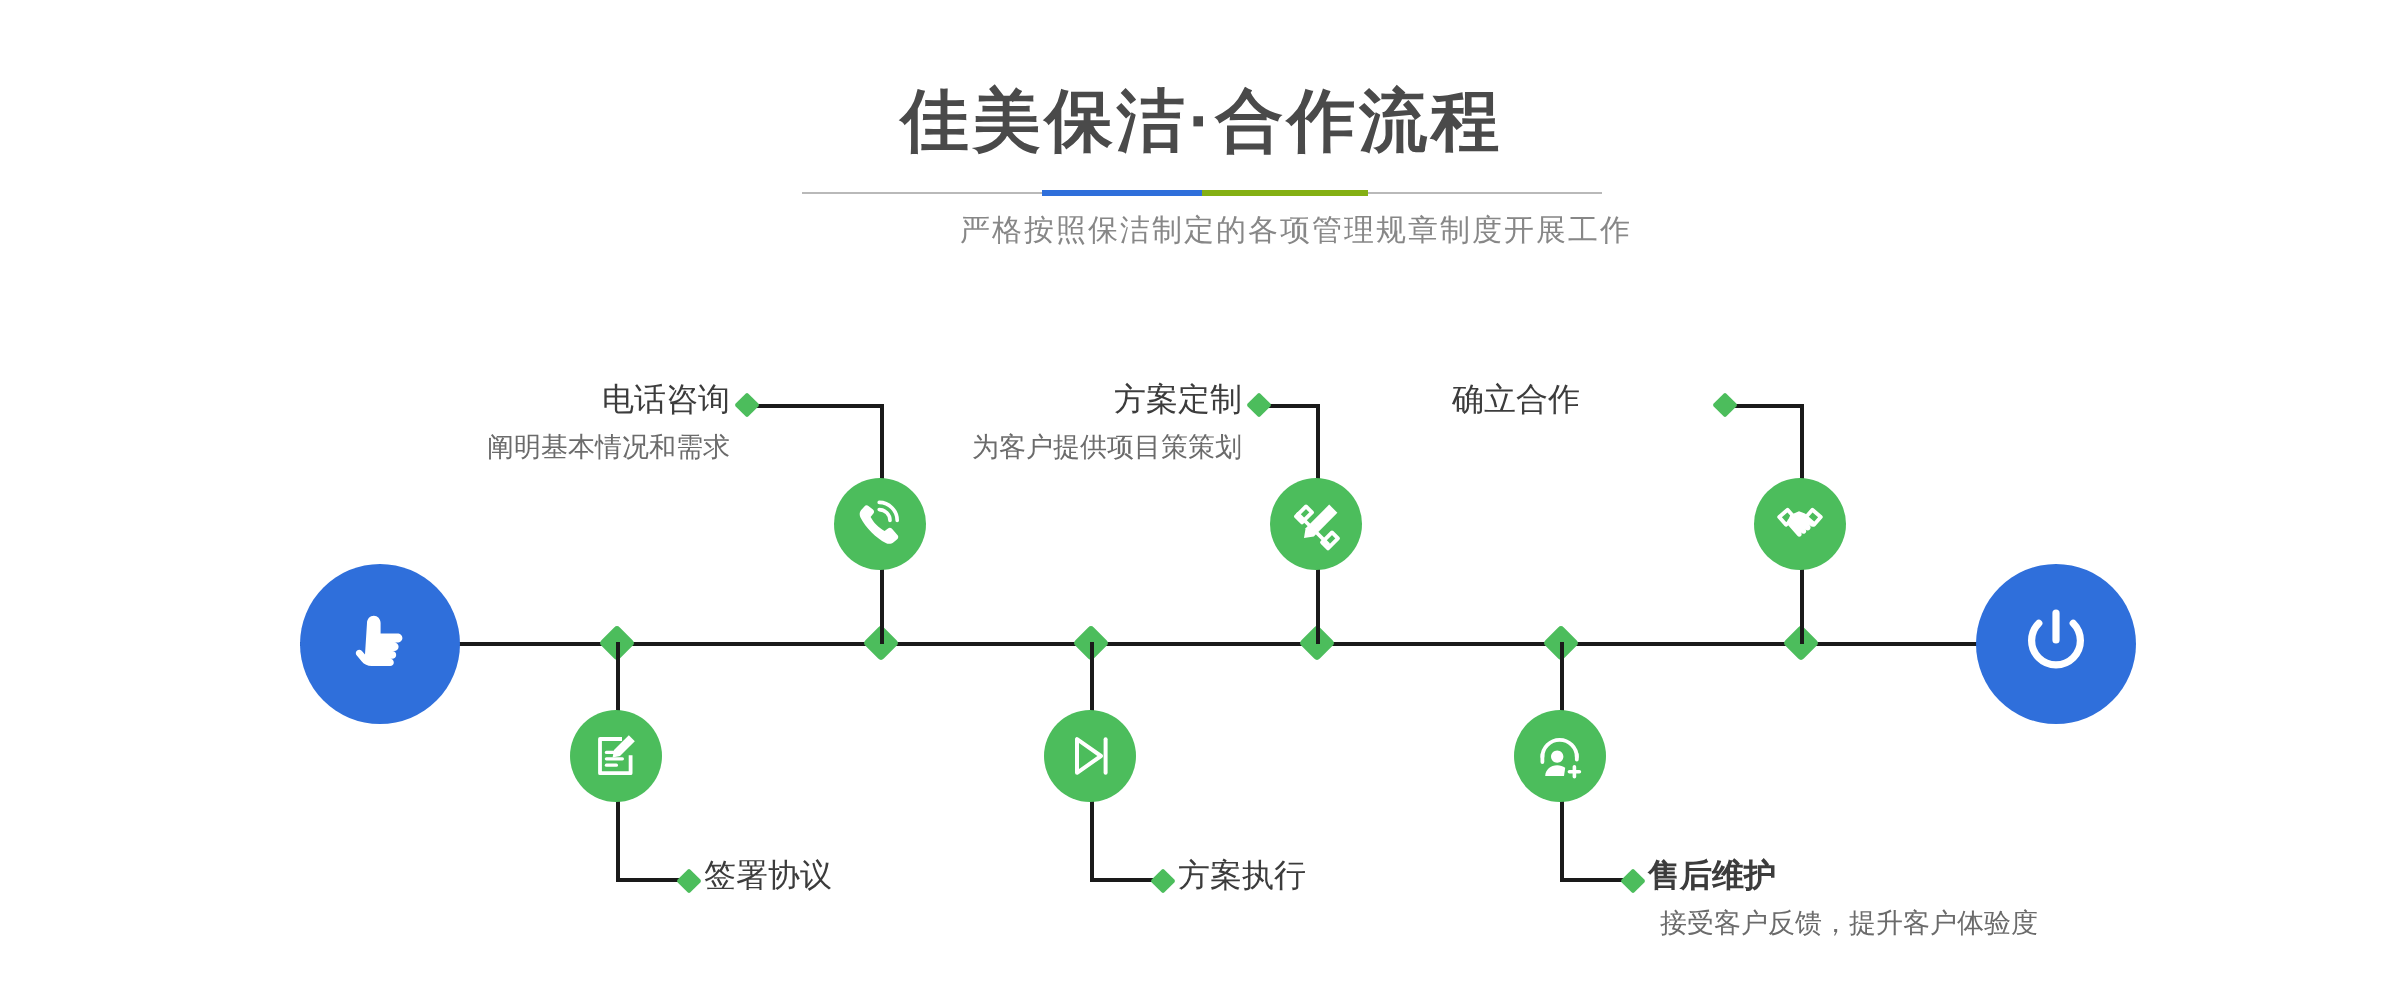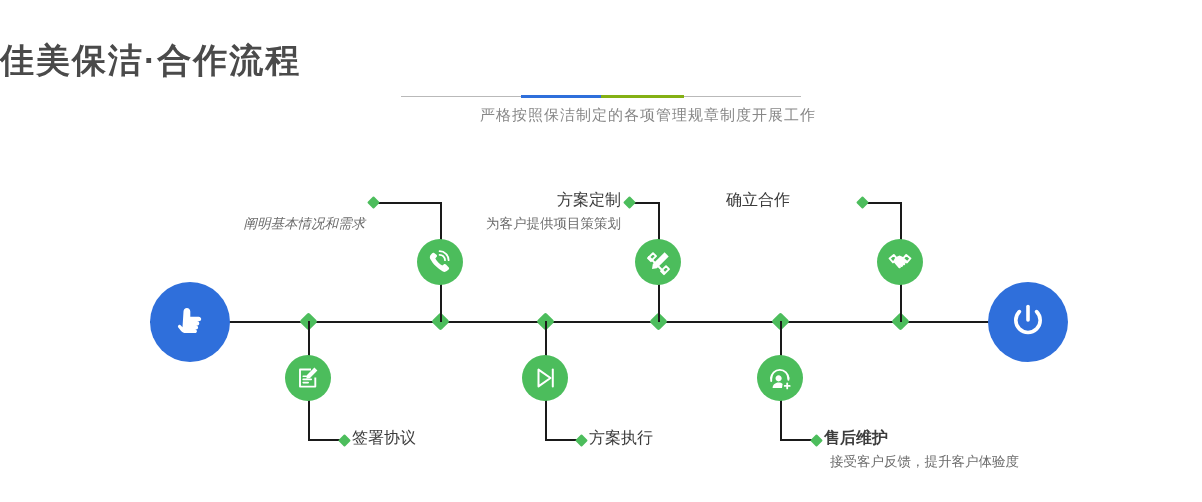--- a/index.html
+++ b/index.html
@@ -24,21 +24,21 @@
     left: 0;
     top: 0;
     width: 1202px;
     text-align: center;
   }
   .title {
     position: absolute;
     left: 0;
     top: 38px;
     width: 1202px;
-    text-align: left;
+    text-align: center;
     font-size: 34px;
     font-weight: bold;
     color: #4a4a4a;
     letter-spacing: 2px;
     white-space: nowrap;
   }
   .divider {
     position: absolute;
     left: 401px;
     top: 95px;
@@ -199,21 +199,22 @@
   <div class="tip-dot" style="left:369px; top:198px;"></div>
   <div class="node-circle" style="left:417px; top:239px;">
     <span>
       <svg width="28" height="28" viewBox="0 0 28 28">
         <path fill="#ffffff" d="M8.2 5.0c-0.6-0.5-1.5-0.4-2.0 0.2L4.6 7.0c-0.9 1.1-1.0 2.6-0.3 3.9 1.3 2.5 3.2 5.0 5.4 7.2 2.2 2.2 4.7 4.1 7.2 5.4 1.3 0.7 2.8 0.5 3.9-0.4l1.8-1.5c0.6-0.5 0.7-1.4 0.2-2.0l-2.8-3.2c-0.5-0.6-1.4-0.7-2.0-0.2l-1.7 1.3c-1.4-0.8-2.8-1.8-4.0-3.0-1.2-1.2-2.2-2.6-3.0-4.0l1.4-1.7c0.5-0.6 0.4-1.5-0.2-2.0z"></path>
         <path d="M19.0 12.2a5.4 5.4 0 0 0-5.4-5.4" fill="none" stroke="#ffffff" stroke-width="1.8" stroke-linecap="round"></path>
         <path d="M22.6 12.2a9.0 9.0 0 0 0-9.0-9.0" fill="none" stroke="#ffffff" stroke-width="1.8" stroke-linecap="round"></path>
       </svg>
     </span>
   </div>
-  <div class="label-desc ralign" style="left:139px; top:215px; width:226px;font-style:italic;">阐明基本情况和需求</div>
+  <div class="label-title ralign" style="left:169px; top:190px; width:196px;">电话咨询</div>
+  <div class="label-desc ralign" style="left:139px; top:215px; width:226px;">阐明基本情况和需求</div>
 
   <div class="diamond" style="left:302px; top:315px;"></div>
   <div class="vline" style="left:308px; top:321px; height:119px;"></div>
   <div class="hline" style="left:308px; top:439px; width:35px;"></div>
   <div class="tip-dot" style="left:340px; top:436px;"></div>
   <div class="node-circle" style="left:285px; top:355px;">
     <span>
       <svg width="27" height="27" viewBox="0 0 27 27">
         <path d="M20.3 12.6v9.0H5.0V4.5h11.0" fill="none" stroke="#ffffff" stroke-width="1.9" stroke-linejoin="round"></path>
         <line x1="8.2" y1="11.2" x2="15.2" y2="11.2" stroke="#ffffff" stroke-width="1.6" stroke-linecap="round"></line>

